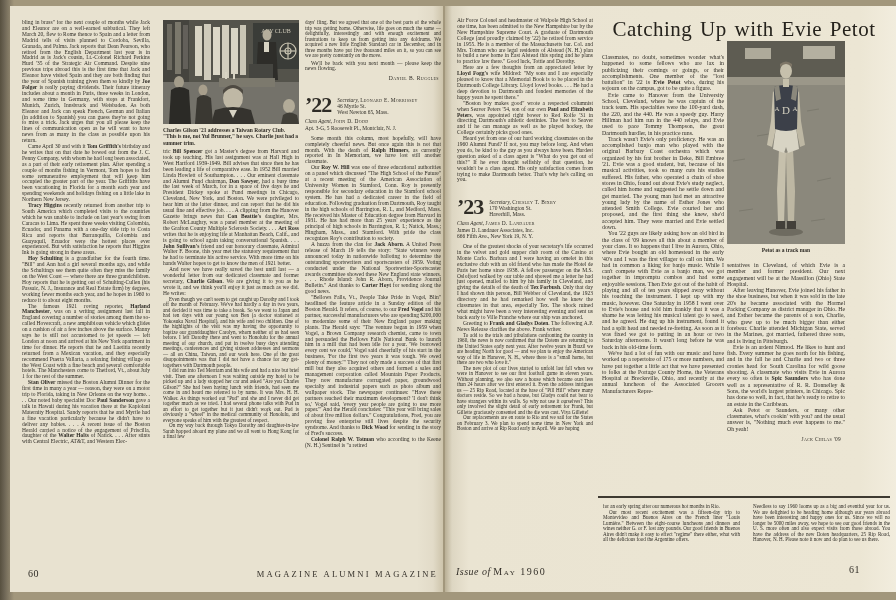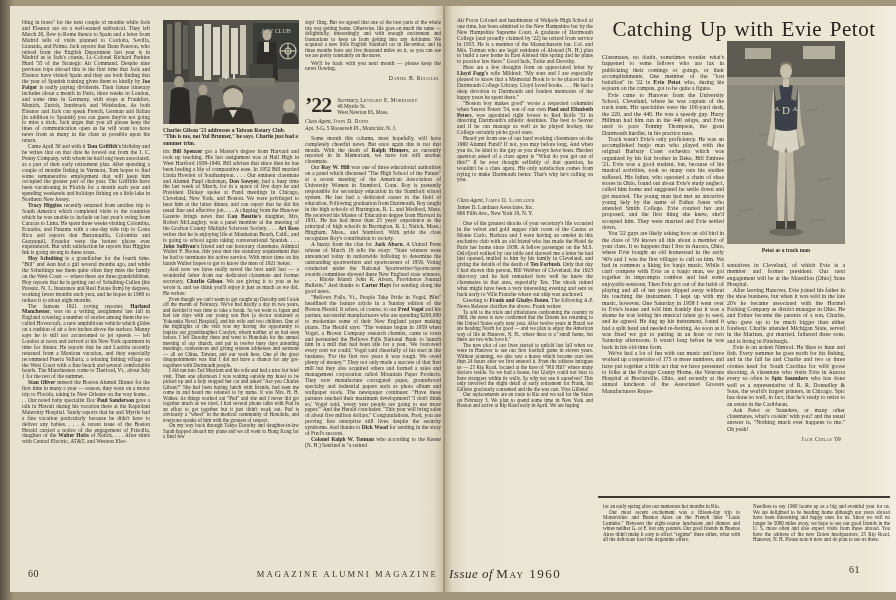--- a/index.html
+++ b/index.html
@@ -28,21 +28,21 @@
   .ch-agent{font-size:5.4px;line-height:6.2px;margin-top:3px;}
   .lbl{font-style:italic;}
   .sc{font-variant:small-caps;letter-spacing:.3px;}
   .addr p{margin:0;text-indent:0 !important;text-align:left !important;}
   .headline{position:absolute;left:153px;top:11px;width:292px;text-align:center;
             font-size:21px;line-height:24px;letter-spacing:.5px;word-spacing:2px;color:#26231d;}
   .rule{position:absolute;background:#3e3a31;}
   .byline{text-align:right;font-variant:small-caps;font-size:5.4px;letter-spacing:.3px;margin-top:4px;padding-right:4px;}
   .pgnum{position:absolute;font-size:10px;letter-spacing:.5px;}
   .mag-footer{position:absolute;right:5px;top:563px;font-size:8.5px;letter-spacing:2.2px;color:#35312a;}
-  .issue-footer{position:absolute;left:4px;top:560px;font-size:13px;color:#35312a;}
+  .issue-footer{position:absolute;left:11px;top:560px;font-size:10px;color:#35312a;}
   .issue-footer .it{font-style:italic;letter-spacing:.5px;}
   .issue-footer .sc2{font-variant:small-caps;letter-spacing:1.5px;}
   figure{margin:0;padding:0;position:absolute;}
   svg{display:block;}
 </style>
 </head>
 <body>
 
 <div class="backdrop">
 
@@ -163,20 +163,28 @@
 
     <div class="col" style="left:12px;top:12px;width:136px;height:552px;">
       <div class="txt flow cont">
           <p>Air Force Colonel and headmaster of Walpole High School at one time, has been admitted to the New Hampshire bar by the New Hampshire Supreme Court. A graduate of Dartmouth College (and proudly claimed by '22) he retired from service in 1955. He is a member of the Massachusetts bar. Col. and Mrs. Totman who are legal residents of Alstead (N. H.) plan to build a new home in East Alstead this spring and he plans to practice law there." Good luck, Tottie and Dorothy.</p>
           <p>Here are a few thoughts from an appreciated letter by <b>Lloyd Fogg's</b> wife Mildred: "My sons and I are especially pleased to know that a Memorial Book is to be placed in the Dartmouth College Library. Lloyd loved books. . . . He had a deep devotion to Dartmouth and fondest memories of the happy years he spent there."</p>
           <p>"Boston boy makes good" wrote a respected columnist when Seaver Peters '54, son of our own <b>Paul and Elizabeth Peters</b>, was appointed right bower to Red Rolfe '31 in directing Dartmouth's athletic destinies. The best to Seaver and if he can manage as well as he played hockey, the College certainly picks good ones.</p>
           <p>Heard yet from one of our hard working classmates on the 1960 Alumni Fund? If not, you may before long. And when you do, be kind to the guy as you always have been. Hardest question asked of a class agent is "What do you get out of this?" If he ever thought selfishly of that question, he wouldn't be a class agent. His only satisfaction comes from trying to make Dartmouth better. That's why he's calling on you.</p>
         </div>
 
       <div class="class-head">
+        <div class="ch-top">
+          <span class="ch-year">’23</span>
+          <span class="ch-sec addr">
+            <span class="lbl">Secretary,</span>
+            <span class="sc">Chesley T. Bixby</span>
+            <span><p>170 Washington St.</p><p>Haverhill, Mass.</p></span>
+          </span>
+        </div>
         <div class="ch-agent addr">
           <span class="lbl">Class Agent,</span>
           <span class="sc">James D. Landauer</span>
           <span><p>James D. Landauer Associates, Inc.</p><p>666 Fifth Ave., New York 19, N. Y.</p></span>
         </div>
       </div>
 
       <div class="txt flow">
           <p>One of the greatest shocks of your secretary's life occurred in the velvet and gold supper club room of the Casino at Monte Carlo. Barbara and I were having an omelet in this exclusive club with an old friend who has made the Hotel de Paris her home since 1938. A fellow passenger on the M.S. Oslofjord walked by our table and showed me a letter he had just opened, mailed to him by his family in Cleveland, and giving the details of the death of <b>Tex Forbush</b>. Only that day I had shown this person, Bill Webber of Cleveland, the 1923 directory and he had remarked how well he knew the classmates in that area, especially Tex. The shock ruined what might have been a very interesting evening and sent us back early to Ville Franche where our ship was anchored.</p>
           <p>Greeting to <b>Frank and Gladys Doten</b>. The following A.P. News Release clarifies the above. Frank writes:</p>

